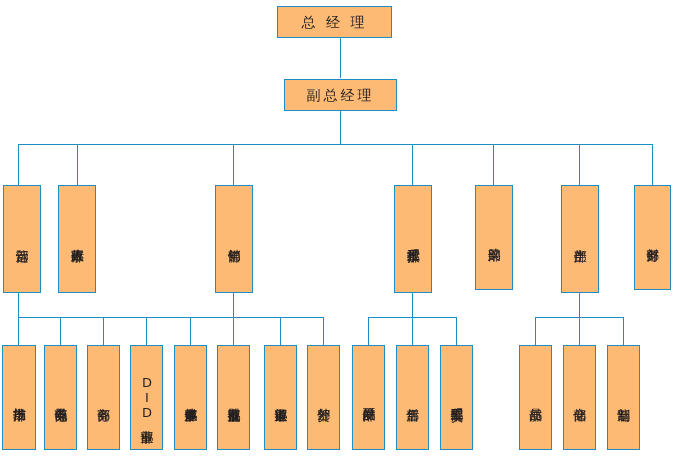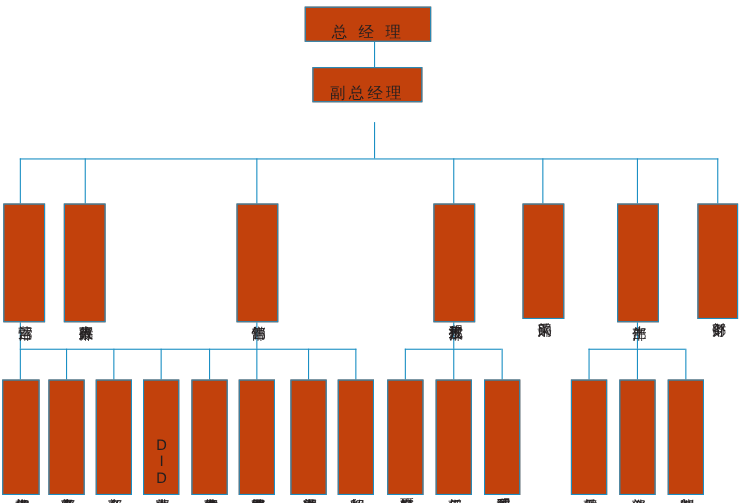--- a/index.html
+++ b/index.html
@@ -9,24 +9,24 @@
     font-family:"DejaVu Sans","Liberation Sans",sans-serif;
     overflow:hidden;
   }
   #chart{position:relative;width:673px;height:457px;}
 
   
   .box{
     position:absolute;
     box-sizing:border-box;
     border:1px solid #1b8fc4;
-    background:#c2410c;
+    background:#fdba74;
     color:#231f20;
     display:flex;
-    align-items:flex-end;
+    align-items:center;
     justify-content:center;
     z-index:3;
   }
   
   .box.horiz{
     font-size:14px;
     letter-spacing:3px;
     white-space:nowrap;
   }
   .box.horiz .lbl{display:block;line-height:1;}
@@ -97,21 +97,21 @@
   <div class="ln v" style="left:579px;top:293px;height:24px;"></div>
   <div class="ln h" style="left:535px;top:317px;width:88px;"></div>
   <div class="ln v" style="left:535px;top:317px;height:28px;"></div>
   <div class="ln v" style="left:579px;top:317px;height:28px;"></div>
   <div class="ln v" style="left:623px;top:317px;height:28px;"></div>
 
   <div class="box horiz" style="left:277px;top:6px;width:115px;height:32px;">
     <span class="lbl">总 经 理</span>
   </div>
 
-  <div class="box horiz" style="left:284px;top:61px;width:100px;height:32px;">
+  <div class="box horiz" style="left:284px;top:79px;width:113px;height:32px;">
     <span class="lbl">副总经理</span>
   </div>
 
   <div class="box vert loose" style="left:3px;top:185px;width:38px;height:108px;">
     <span class="lbl">运营部</span>
   </div>
 
   <div class="box vert tight" style="left:58px;top:185px;width:38px;height:108px;">
     <span class="lbl">行政人事部</span>
   </div>

